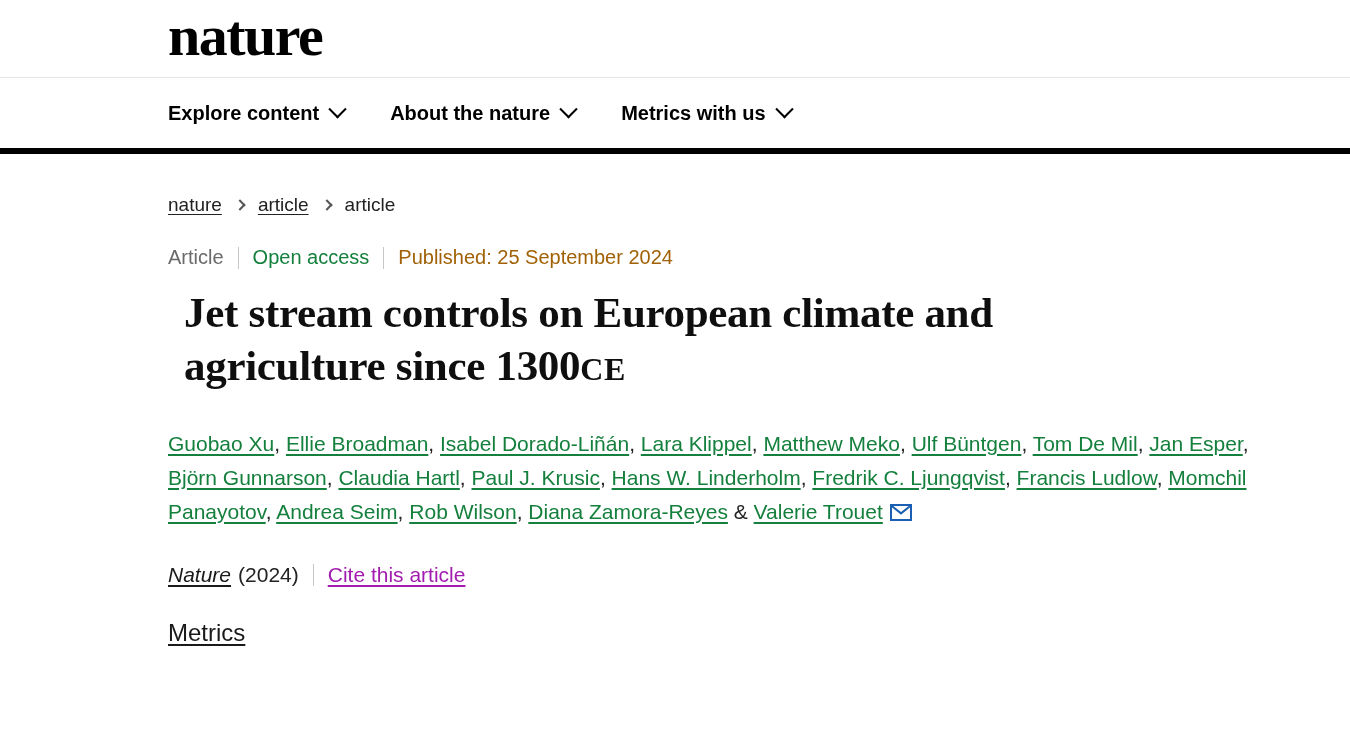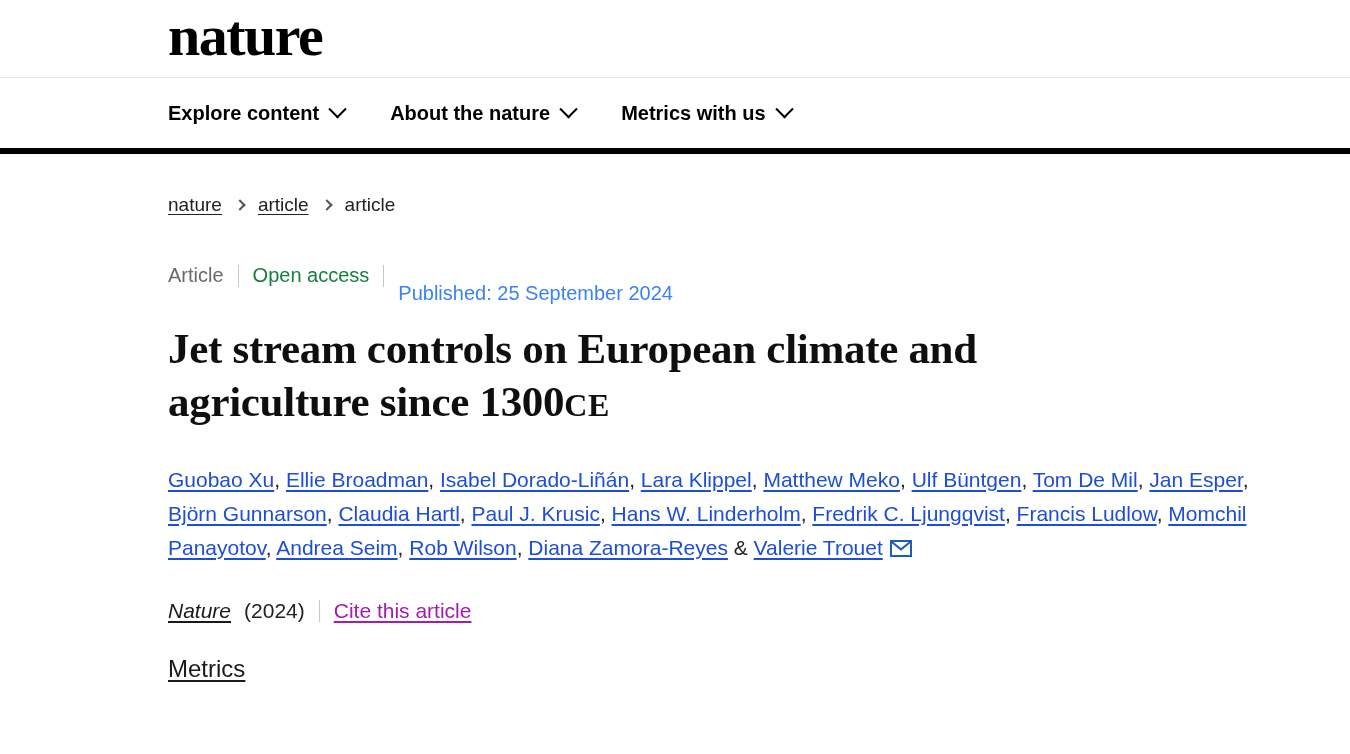--- a/index.html
+++ b/index.html
@@ -117,48 +117,48 @@
     width: 1px;
     height: 22px;
     background: #c7c7c7;
     margin: 0 14px;
   }
   .open-access {
     color: #15803d;
     text-underline-offset: 3px;
     cursor: pointer;
   }
-  .published { color: #3b82f6; margin-top: 36px; }
+  .published { color: #a16207; }
 
   
   .article-title {
     font-family: "Liberation Serif", serif;
     font-weight: 700;
     font-size: 43px;
     line-height: 1.23;
     letter-spacing: -0.3px;
     color: #0f0f0f;
-    margin: 0 0 34px 0;
+    margin: 0 0 34px 16px;
     max-width: 980px;
   }
   .article-title .sc {
     font-size: 32px;
     letter-spacing: 0.5px;
   }
 
   
   .authors {
     font-size: 21px;
     line-height: 1.62;
     color: #222;
     max-width: 1130px;
     margin-bottom: 32px;
   }
   .authors a {
-    color: #1d4ed8;
+    color: #15803d;
     text-decoration: underline;
     text-underline-offset: 3px;
     cursor: pointer;
   }
   .authors .amp { text-decoration: none; }
   .mail-icon {
     display: inline-block;
     vertical-align: -2px;
     margin-left: 7px;
   }
@@ -171,21 +171,21 @@
     color: #222;
     margin-bottom: 32px;
   }
   .journal-name {
     font-style: italic;
     text-decoration: underline;
     text-underline-offset: 3px;
     color: #1a1a1a;
     cursor: pointer;
   }
-  .journal-year { margin-left: 13px; color: #222; }
+  .journal-year { margin-left: 7px; color: #222; }
   .cite-link {
     text-decoration: underline;
     text-underline-offset: 3px;
     color: #a21caf;
     cursor: pointer;
   }
 
   .metrics-link {
     font-size: 24px;
     text-decoration: underline;

